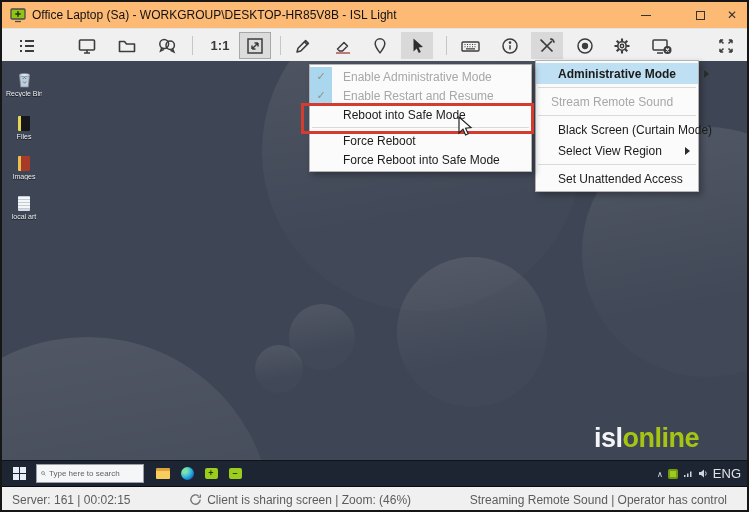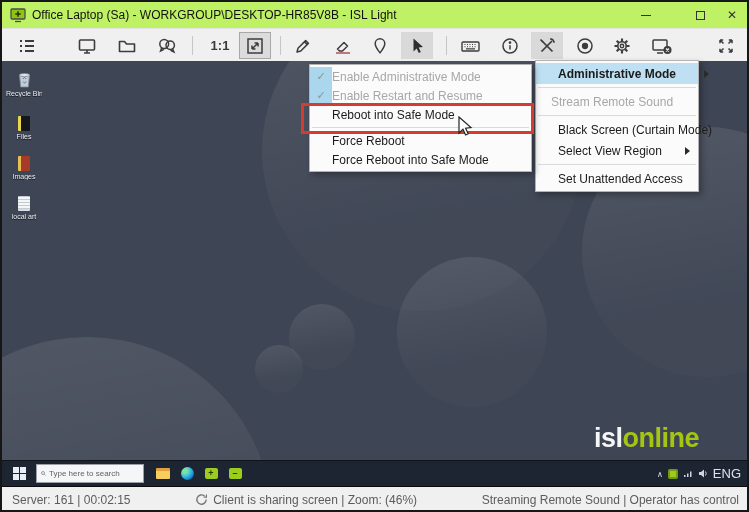--- a/index.html
+++ b/index.html
@@ -1,20 +1,20 @@
 <!DOCTYPE html>
 <html><head>
 <meta charset="utf-8">
 <style>
   * { margin:0; padding:0; box-sizing:border-box; }
   html,body { width:749px; height:512px; font-family:"Liberation Sans","DejaVu Sans",sans-serif; background:#888; }
   .window { position:relative; width:749px; height:512px; border:2px solid #161616; background:#fff; overflow:hidden; }
 
   
-  .titlebar { position:relative; height:26px; background:#bef264; display:flex; align-items:center; }
+  .titlebar { position:relative; height:26px; background:#fdba74; display:flex; align-items:center; }
   .app-icon { margin:0 6px 0 8px; width:16px; height:16px; }
   .title-text { font-size:12px; color:#111; white-space:nowrap; }
   .winbtn { position:absolute; top:0; width:32px; height:26px; display:flex; align-items:center; justify-content:center; cursor:default; }
   .min-glyph { width:10px; height:0; border-top:1.4px solid #333; }
   .max-glyph { width:9px; height:9px; border:1.4px solid #333; }
   .close-glyph { font-size:12px; color:#333; line-height:1; }
 
   
   .toolbar { position:relative; height:33px; background:#f0f0f0; border-top:1px solid #e3e3e3; }
   .tbtn { position:absolute; top:3px; width:32px; height:27px; display:flex; align-items:center; justify-content:center; border:1px solid transparent; }
@@ -65,29 +65,29 @@
   .tools-menu .mi { display:flex; align-items:center; height:21px; padding:0 8px 0 22px; white-space:nowrap; }
   .tools-menu .mi.hl { background:#bfdff2; }
   .tools-menu .mi.bold { font-weight:bold;gap:28px; }
   .tools-menu .mi.disabled { color:#a7a7a7;padding-left:15px; }
   .sub-arrow { margin-left:auto; width:0; height:0; border-left:5px solid #2b2b2b; border-top:4px solid transparent; border-bottom:4px solid transparent; }
   
   .admin-menu { left:307px; top:62px; width:223px; }
   .admin-menu .mi { display:flex; align-items:stretch; min-height:19px; white-space:nowrap; }
   .admin-menu .gut { width:22px; display:flex; align-items:center; justify-content:center; color:#8b9486; font-size:11px; }
   .admin-menu .gut.checked { background:#abd7ee; }
-  .admin-menu .lab { display:flex; align-items:center; }
+  .admin-menu .lab { display:flex; align-items:center; padding-left:11px; }
   .admin-menu .mi.disabled .lab { color:#a7a7a7; }
   .admin-menu .mi.hl-strong { background:#a5d3ee; min-height:24px; }
 
   .red-box { position:absolute; left:299px; top:101px; width:233px; height:31px; border:3px solid #d63b2f; z-index:40; pointer-events:none; }
   .mouse-cursor { position:absolute; left:455px; top:114px; z-index:50; pointer-events:none; }
 
   
-  .statusbar { height:25px; background:#f0f0f0; display:flex; align-items:center; justify-content:space-between; padding:0 8px 0 10px; font-size:12px; color:#5c5c5c; }
+  .statusbar { height:25px; background:#f0f0f0; display:flex; align-items:center; justify-content:space-between; padding:0 20px 0 10px; font-size:12px; color:#5c5c5c; }
   .statusbar .mid { display:flex; align-items:center; gap:5px; }
 </style>
 </head>
 <body>
 
 <div class="window">
 
   <div class="titlebar">
     <svg class="app-icon" width="16" height="16" viewBox="0 0 16 16">
       <rect x="1" y="2" width="14" height="10" rx="1" fill="#8fc412" stroke="#4a4a4a" stroke-width="1.3"></rect>

